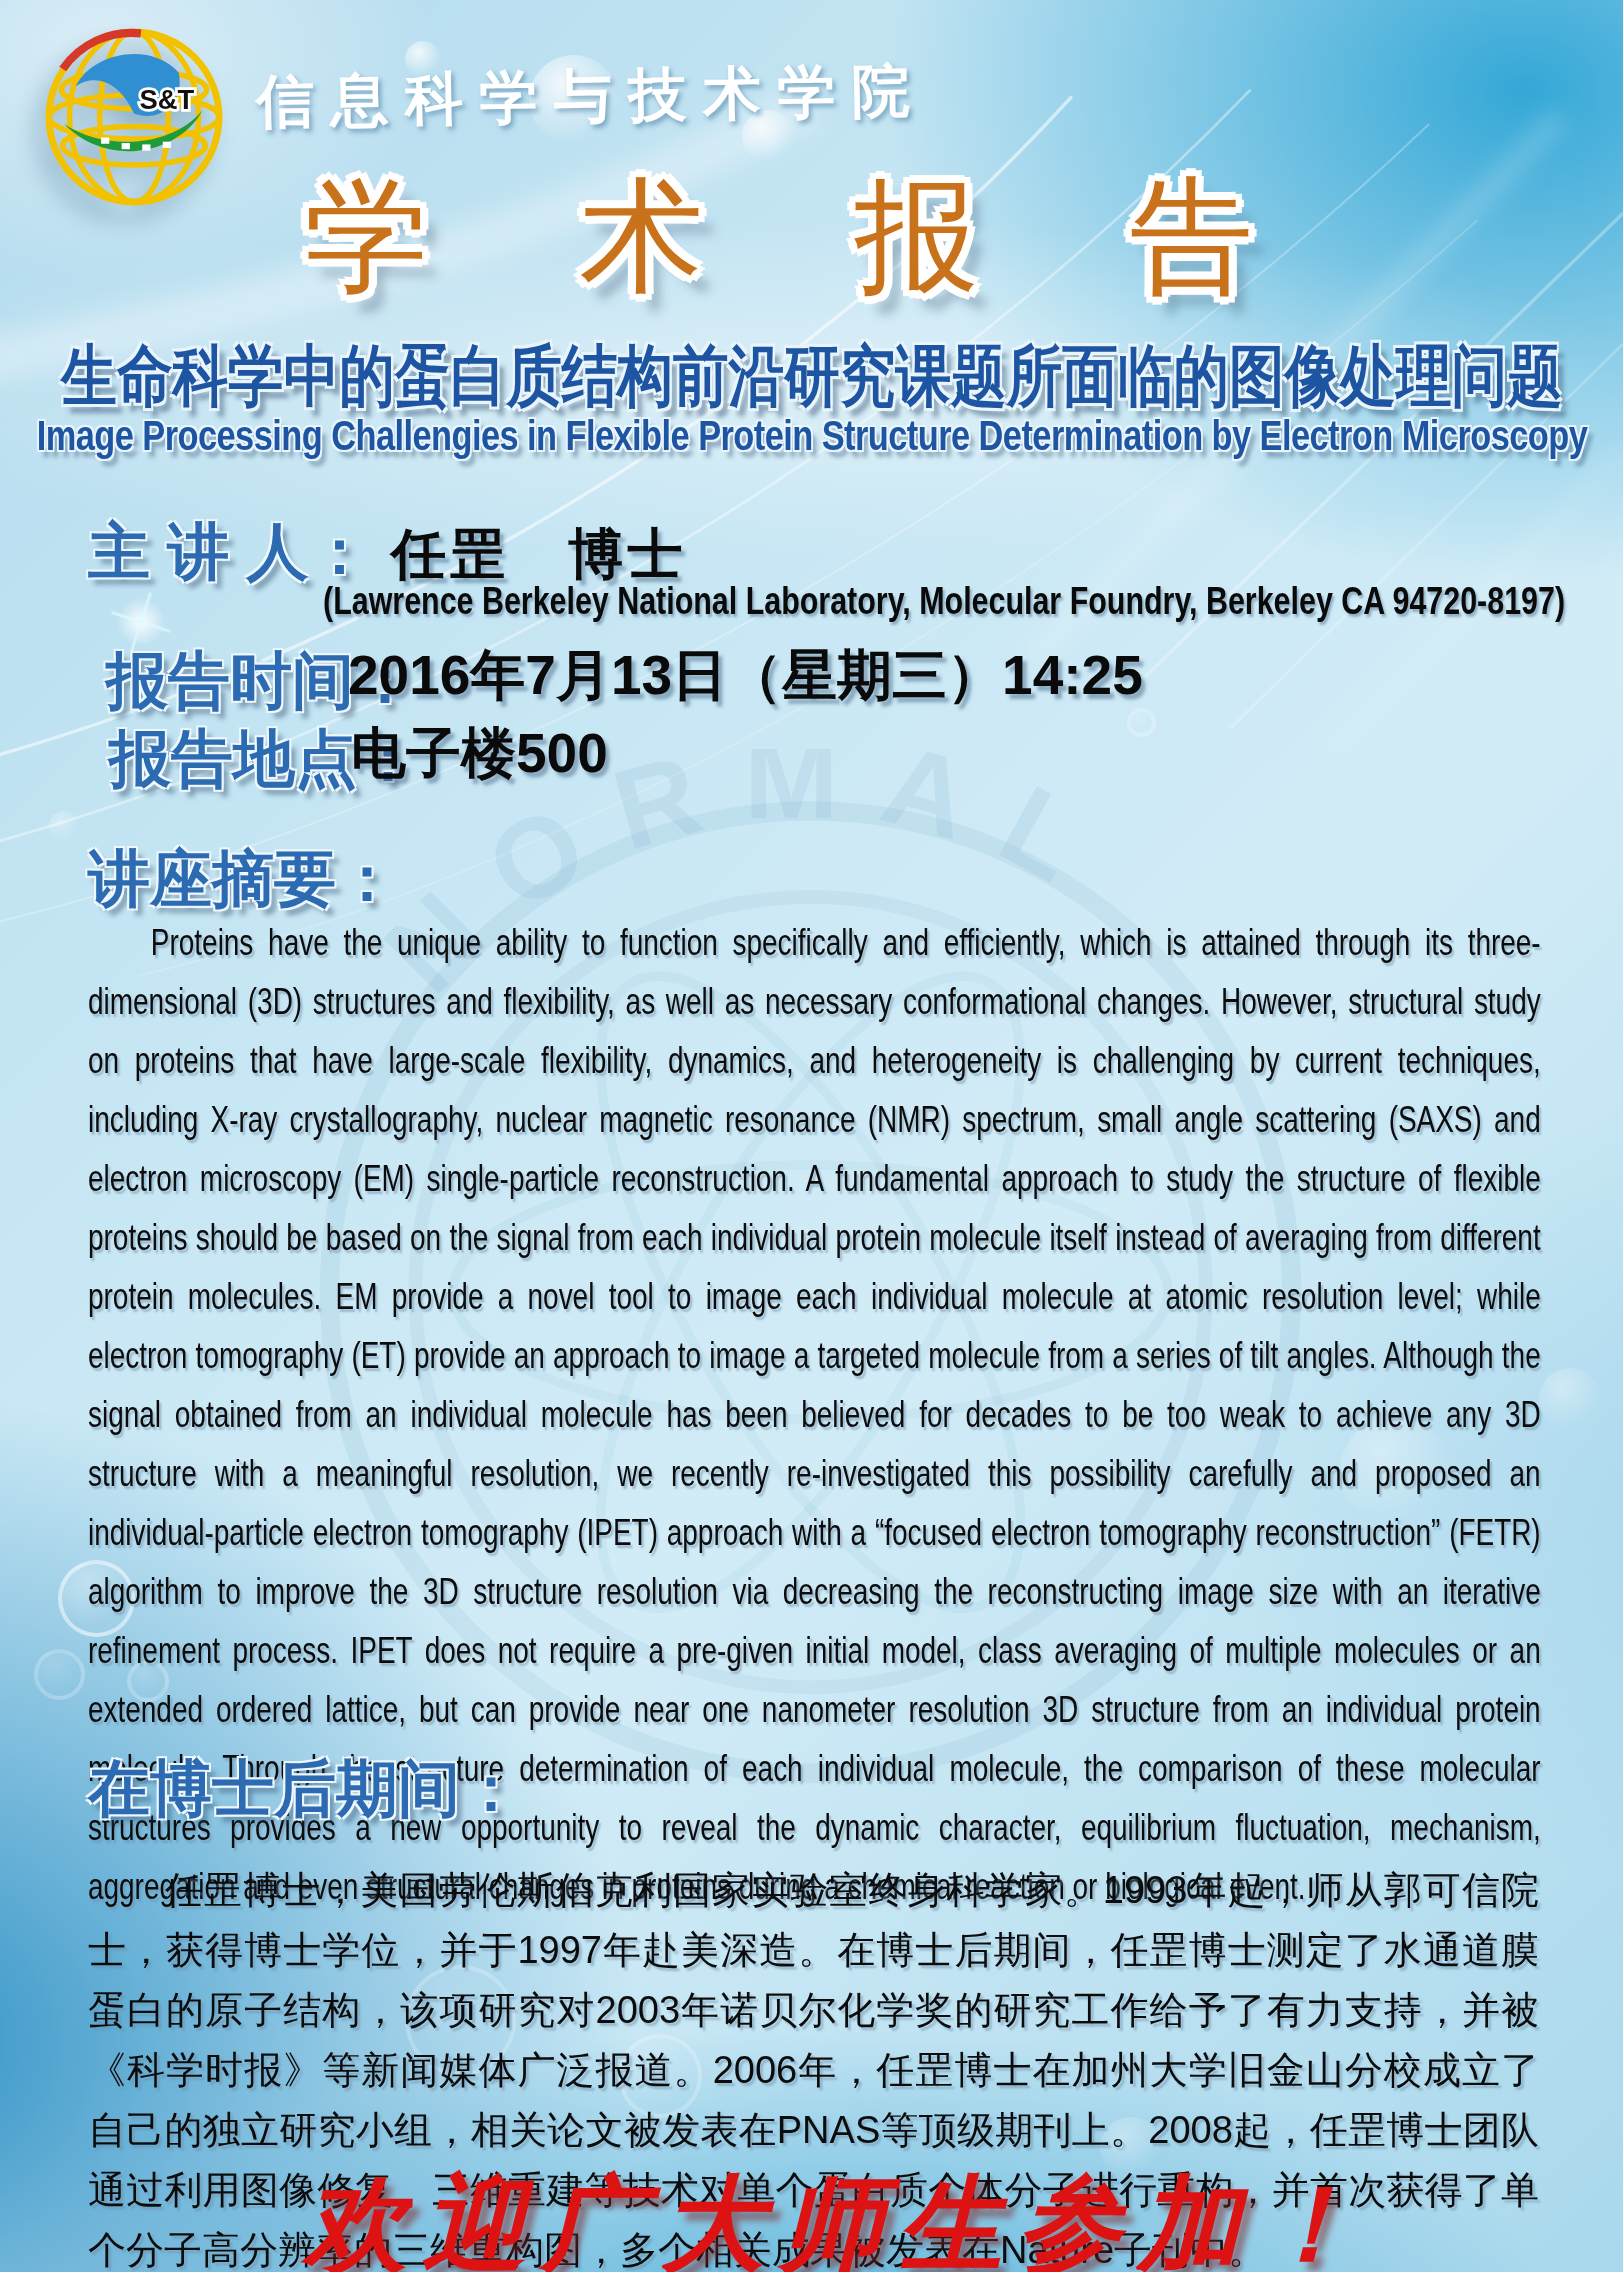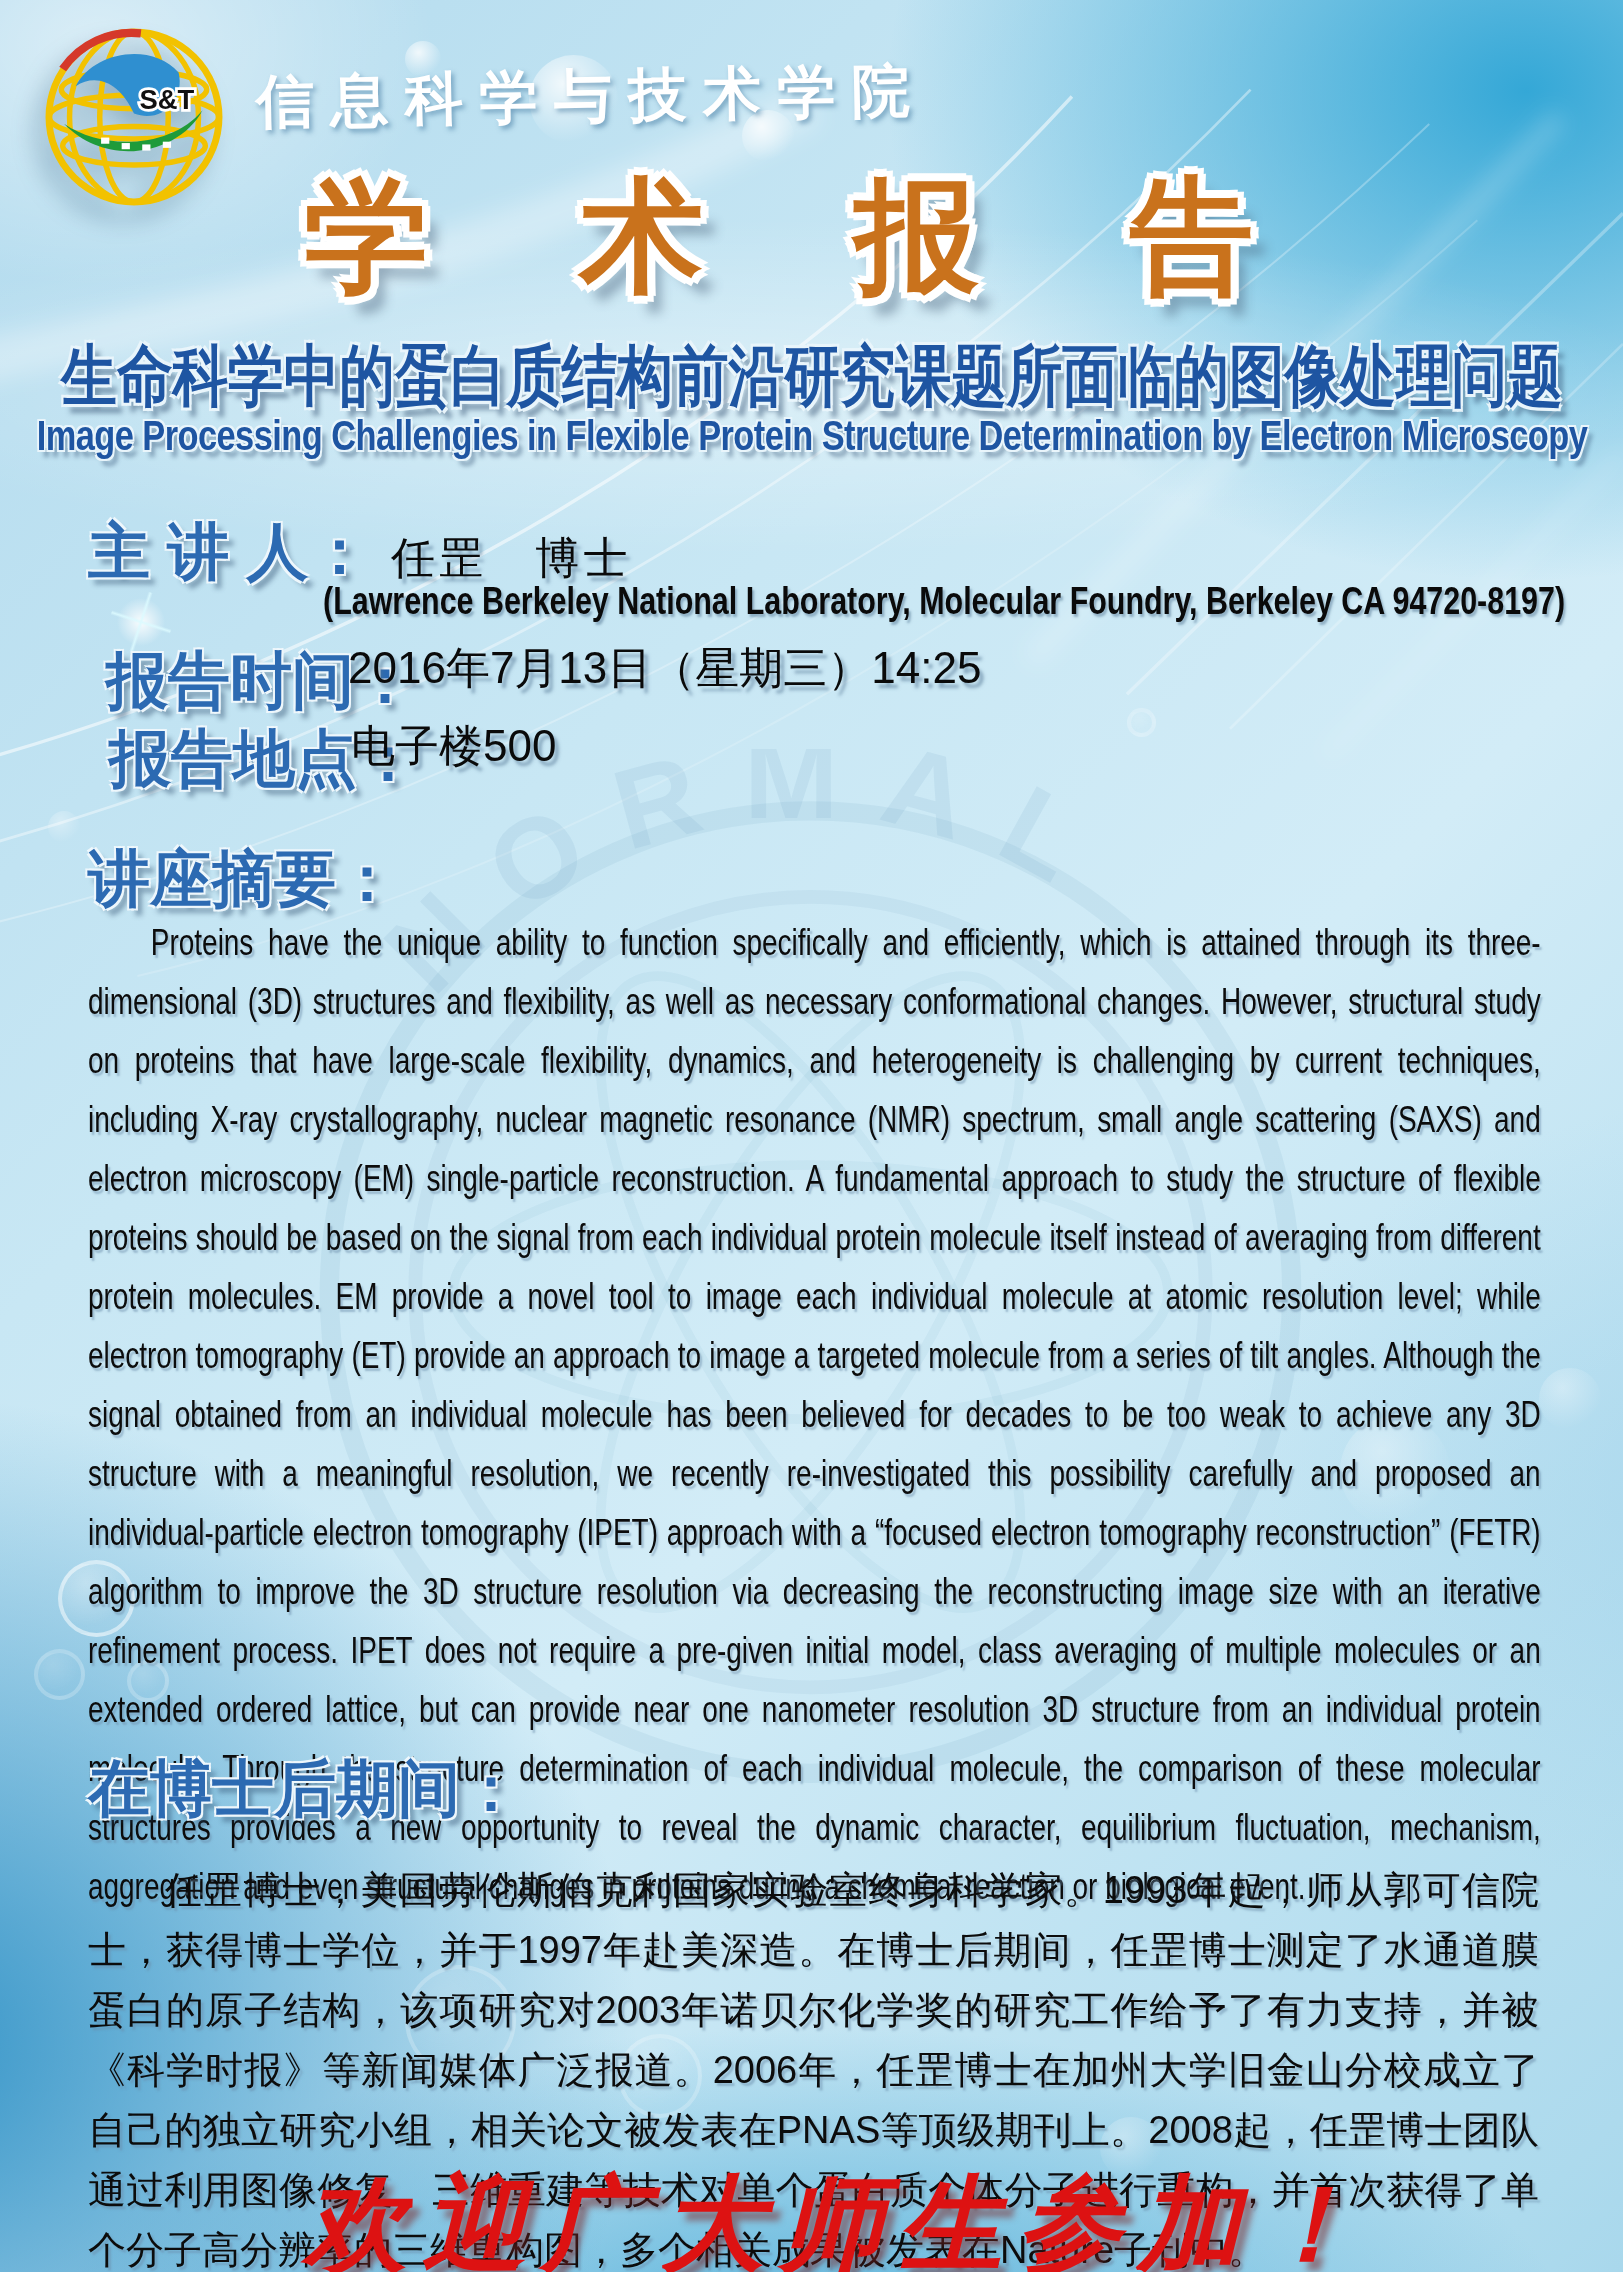--- a/index.html
+++ b/index.html
@@ -32,41 +32,41 @@
     transform:rotate(18deg);}
 
   
   .logo{left:38px;top:20.6px;filter:drop-shadow(-11px 15px 11px rgba(35,80,115,.35));}
 
   
   .college{left:256px;top:58px;font-size:58px;font-weight:bold;color:#ffffff;
     letter-spacing:16.5px;white-space:nowrap;transform:rotate(-1deg);
     text-shadow:2.7px 3.4px 4.8px rgba(60,115,155,.55);}
   .main-title{left:17px;right:0;top:155px;text-align:center;white-space:nowrap;
-    font-size:124px;font-weight:bold;color:#c9721c;letter-spacing:151px;padding-left:69px;
+    font-size:124px;font-weight:normal;color:#c9721c;letter-spacing:151px;padding-left:69px;
     text-shadow:
       -6.2px -6.2px 0 #ffffff, 6.2px -6.2px 0 #ffffff, -6.2px 6.2px 0 #ffffff, 6.2px 6.2px 0 #ffffff,
       -8.2px 0 0 #ffffff, 8.2px 0 0 #ffffff, 0 -8.2px 0 #ffffff, 0 8.2px 0 #ffffff,
       13.7px 16.5px 11px rgba(70,95,120,.45);}
 
   
   .sub-cn{left:50%;top:331px;transform:translateX(-50%) scaleX(.83);transform-origin:center top;
     font-size:67px;font-weight:bold;color:#1e55a2;white-space:nowrap;
     text-shadow:-2.7px -2.7px 0 #e9f5fb,2.7px -2.7px 0 #e9f5fb,-2.7px 2.7px 0 #e9f5fb,2.7px 2.7px 0 #e9f5fb,
       8.2px 9px 6.2px rgba(45,75,110,.5);}
   .sub-en{left:50%;top:411px;transform:translateX(-50%) scaleX(.8);transform-origin:center top;
     font-size:43px;font-weight:bold;color:#1e55a2;white-space:nowrap;letter-spacing:-0.7px;
     text-shadow:-2.1px -2.1px 0 #e9f5fb,2.1px -2.1px 0 #e9f5fb,-2.1px 2.1px 0 #e9f5fb,2.1px 2.1px 0 #e9f5fb,
       6.2px 6.9px 4.8px rgba(45,75,110,.45);}
 
   
   .label{color:#2c6ab2;font-size:62px;font-weight:bold;white-space:nowrap;
     text-shadow:-2.1px -2.1px 0 #eef7fc,2.1px -2.1px 0 #eef7fc,-2.1px 2.1px 0 #eef7fc,2.1px 2.1px 0 #eef7fc,
       6.2px 6.9px 4.8px rgba(40,70,105,.45);}
-  .value{color:#0a0a0a;font-size:44px;font-weight:normal;white-space:nowrap;
+  .value{color:#0a0a0a;font-size:55px;font-weight:bold;white-space:nowrap;
     text-shadow:4.1px 4.8px 3.4px rgba(80,115,145,.55);}
   .row-speaker{left:88px;top:510px;}
   .row-speaker .value{margin-left:20.6px;letter-spacing:4.1px;}
   .affiliation{left:323px;top:579px;font-size:39px;font-weight:bold;color:#0a0a0a;white-space:nowrap;
     transform:scaleX(.78);transform-origin:left top;
     text-shadow:2.7px 3.4px 2.7px rgba(80,115,145,.5);}
   .row-time{left:106px;top:639px;}
   .row-time .value,.row-loc .value{position:absolute;left:242px;top:0;}
   .row-time,.row-loc{width:1443px;}
   .row-loc{left:88px;top:717px;margin-left:21px;}

